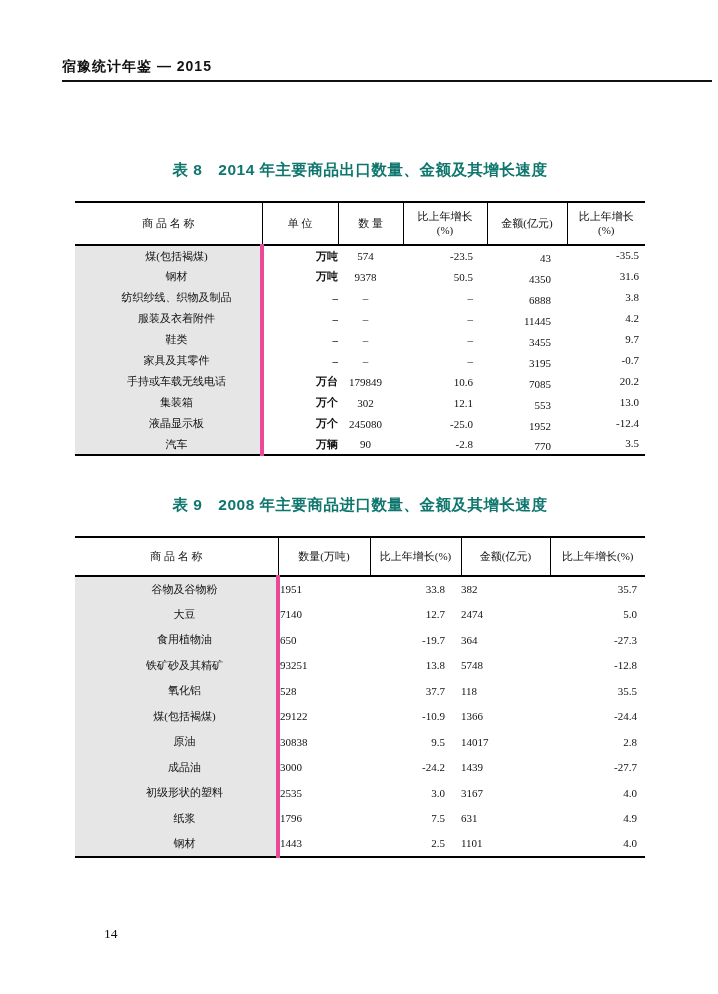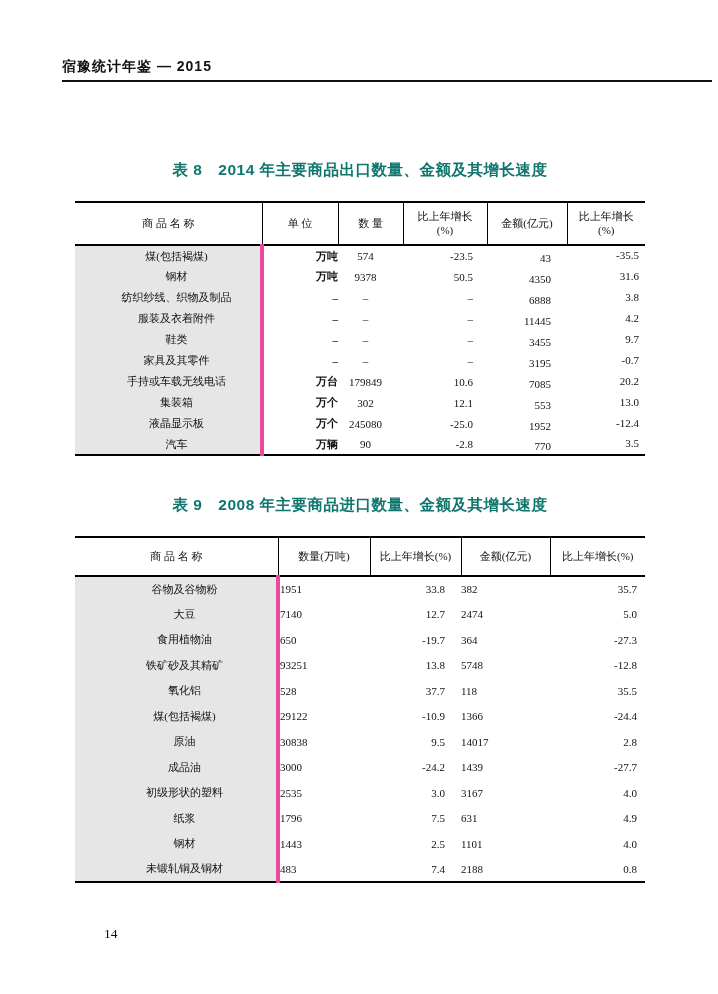--- a/index.html
+++ b/index.html
@@ -301,23 +301,16 @@
         <td>631</td>
         <td>4.9</td>
       </tr>
       <tr>
         <td>钢材</td>
         <td>1443</td>
         <td>2.5</td>
         <td>1101</td>
         <td>4.0</td>
       </tr>
-      <tr>
-        <td>未锻轧铜及铜材</td>
-        <td>483</td>
-        <td>7.4</td>
-        <td>2188</td>
-        <td>0.8</td>
-      </tr>
     </tbody>
 </table>
 
 <div class="page-number">14</div>
 
 </body></html>

